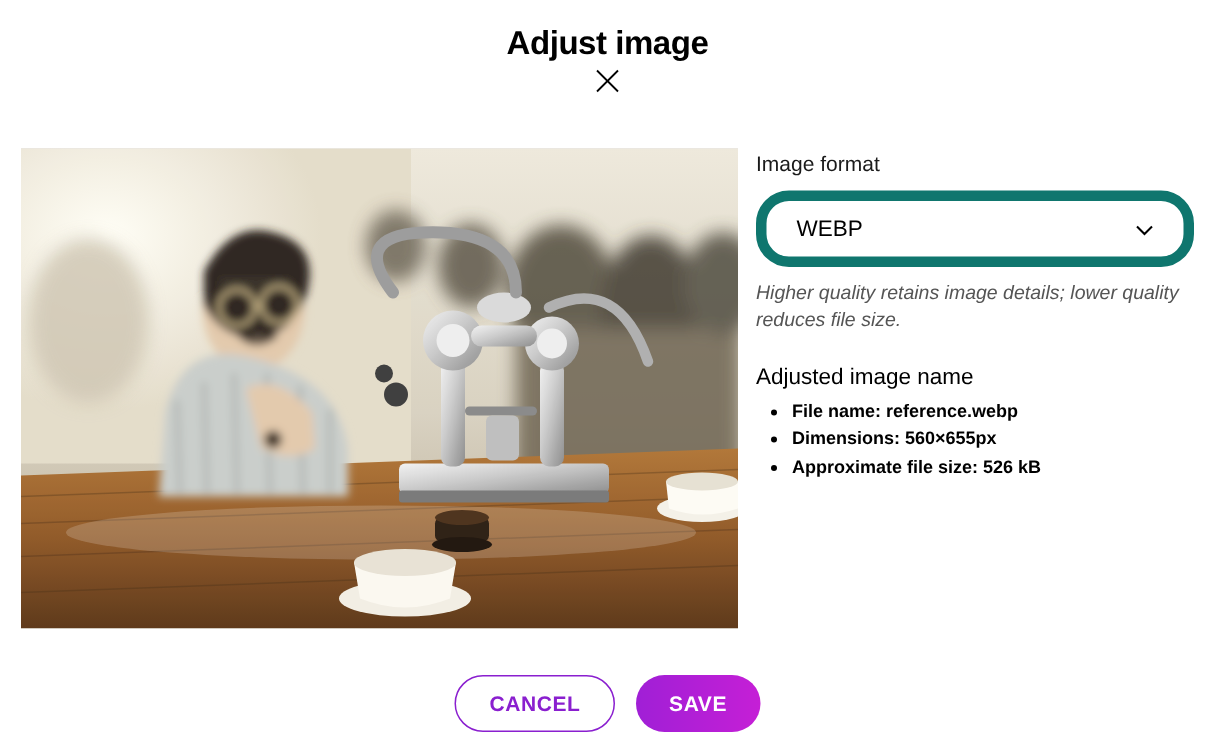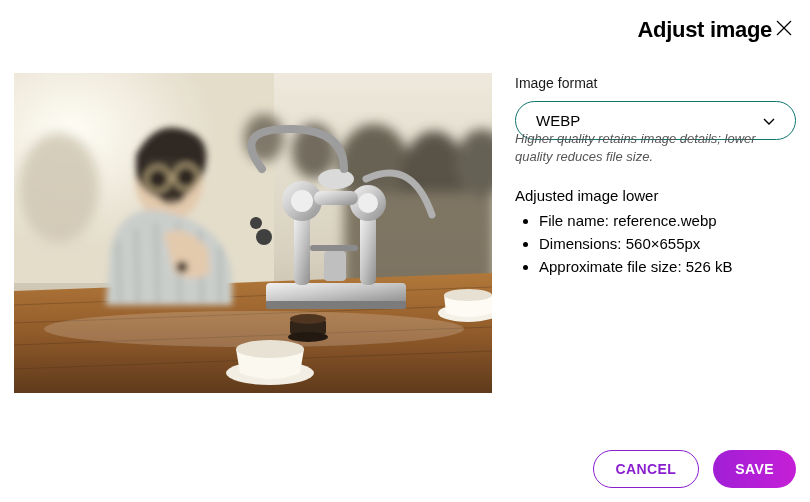--- a/index.html
+++ b/index.html
@@ -14,42 +14,43 @@
   .dialog {
     padding: 16px 14px 14px 14px;
     width: 100%;
     height: 100%;
     display: flex;
     flex-direction: column;
   }
   .header {
     display: flex;
     align-items: center;
-    justify-content: flex-end;
+    justify-content: center;
     padding-bottom: 14px;
+    flex-direction: column;
   }
   .title {
     font-size: 22px;
     font-weight: 800;
     letter-spacing: -0.3px;
   }
   .close-btn {
     background: none;
     border: none;
     padding: 4px;
     cursor: pointer;
     display: flex;
     align-items: center;
     justify-content: center;
   }
   .close-btn svg { width: 16px; height: 16px; }
 
   .body {
     display: flex;
-    gap: 23px;
+    gap: 12px;
     flex: 1;
     padding-top: 16px;
   }
 
   .preview {
     width: 478px;
     height: 320px;
     overflow: hidden;
     background: #d6d0c4;
     position: relative;
@@ -64,58 +65,60 @@
     color: #000;
   }
 
   .field-label {
     font-size: 14px;
     color: #1a1a1a;
     margin-bottom: 10px;
     margin-top: 2px;
   }
   .select {
-    border: 1px solid #0f766e;
+    border: 7px solid #0f766e;
     border-radius: 22px;
     padding: 10px 18px 10px 20px;
     display: flex;
     align-items: center;
     justify-content: space-between;
     font-size: 15px;
     cursor: pointer;
     background: #fff;
+    margin-bottom: 18px;
   }
   .select .chev { flex-shrink:0; }
   .select .chev svg { width:16px; height:16px; display:block; }
 
   .hint {
     font-size: 13px;
     color: #555;
     line-height: 1.35;
     margin-top: -10px;
     margin-bottom: 22px;
     font-style: italic;
   }
 
   .info-heading {
     font-size: 15px;
     margin-bottom: 6px;
   }
   .info-list {
     list-style: disc;
     padding-left: 24px;
-    font-size: 15px;
+    font-size: 12px;
     line-height: 1.45;
+    font-weight: bold;
   }
   .info-list li { margin-bottom: 1px; }
   .info-key { }
 
   .footer {
     display: flex;
-    justify-content: flex-end;
+    justify-content: center;
     gap: 14px;
     padding-top: 10px;
   }
   .btn {
     border-radius: 22px;
     padding: 10px 22px;
     font-size: 14px;
     font-weight: 700;
     letter-spacing: 0.4px;
     cursor: pointer;
@@ -271,21 +274,21 @@
         <span>WEBP</span>
         <span class="chev">
           <svg viewBox="0 0 16 16" fill="none" stroke="#000" stroke-width="1.4">
               <polyline points="3,6 8,11 13,6"></polyline>
             </svg>
         </span>
       </div>
 
       <div class="hint">Higher quality retains image details; lower quality reduces file size.</div>
 
-      <div class="info-heading">Adjusted image lower</div>
+      <div class="info-heading">Adjusted image name</div>
       <ul class="info-list">
         <li>
           <span class="info-key">File name:</span>
           <span>reference.webp</span>
         </li>
         <li>
           <span class="info-key">Dimensions:</span>
           <span>560×655px</span>
         </li>
         <li>

